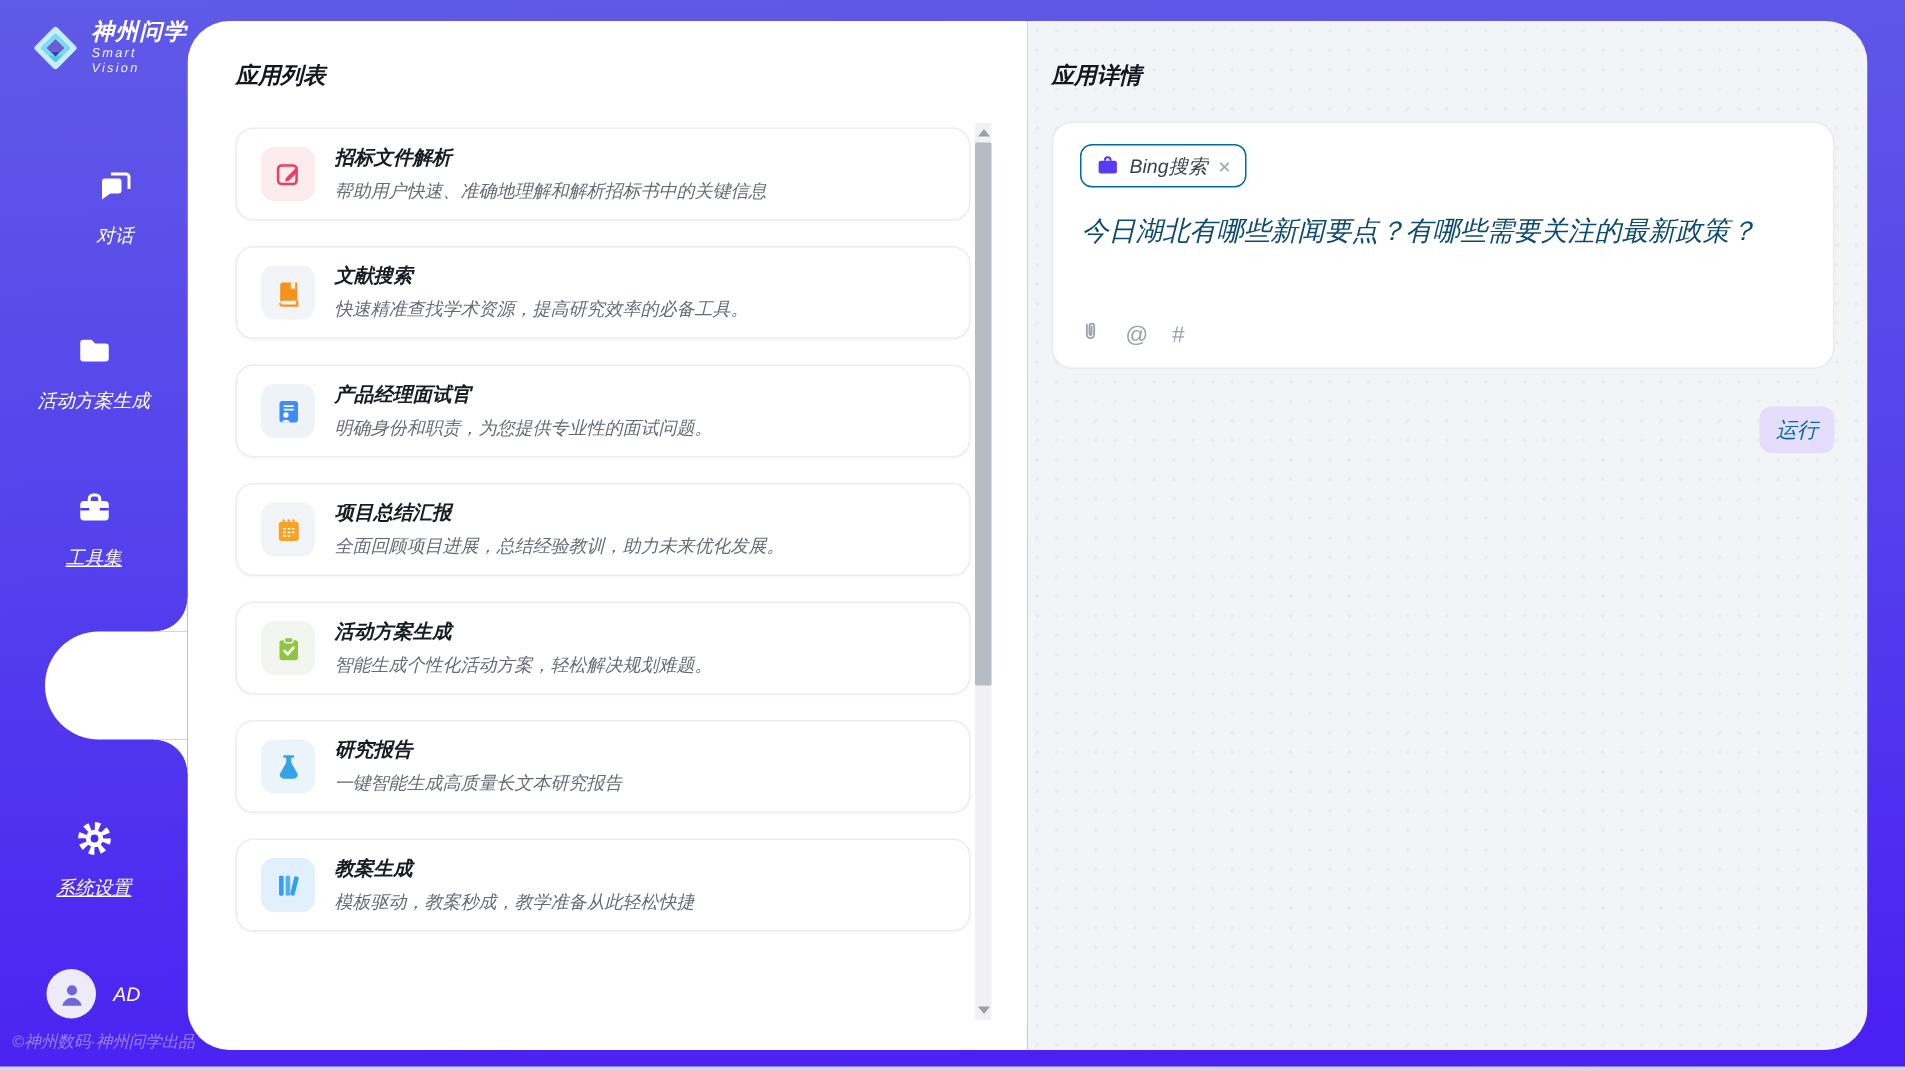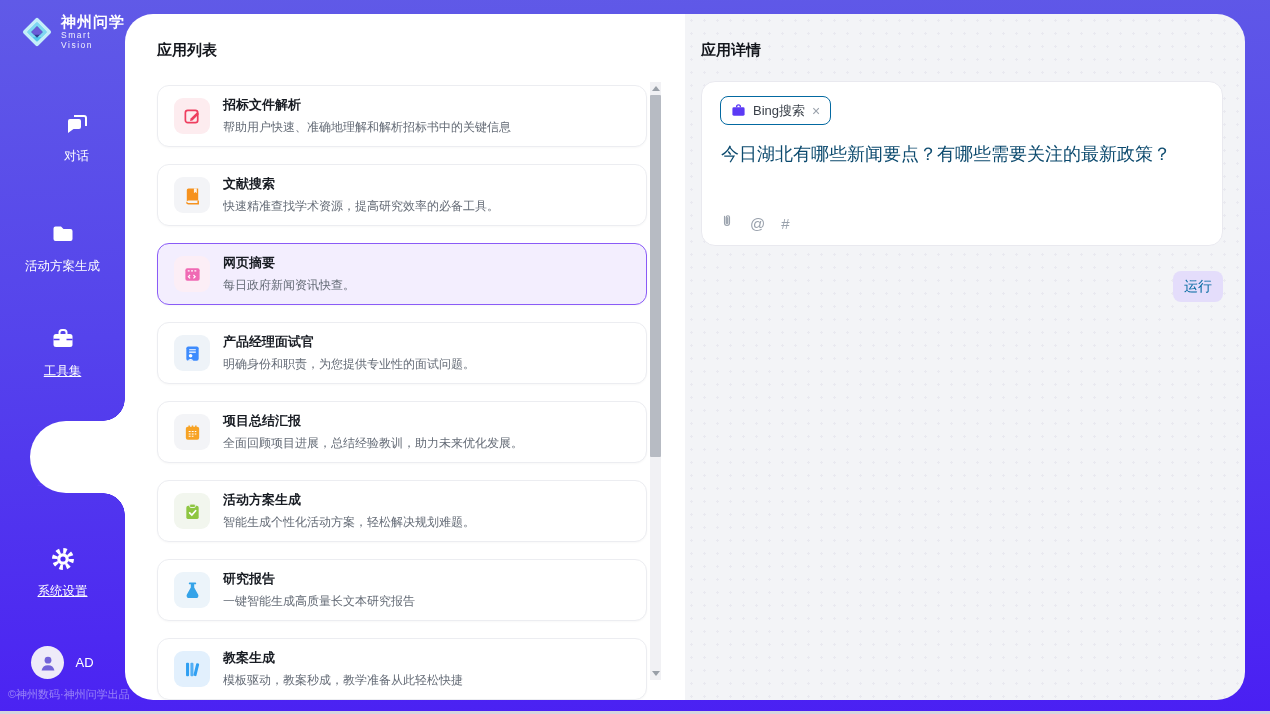--- a/index.html
+++ b/index.html
@@ -1,19 +1,19 @@
 <!DOCTYPE html>
 <html><head>
 <meta charset="utf-8">
 <style>
   * { margin:0; padding:0; box-sizing:border-box; }
   html,body { width:1270px; height:714px; }
   body { font-family:"Liberation Sans","DejaVu Sans",sans-serif; }
   .stage { position:relative; width:1270px; height:714px; overflow:hidden;
-           background:linear-gradient(178deg,#605ae7 0%, #5543ec 45%, #4a1ff3 100%); }
+           background:linear-gradient(178deg,#605ae7 0%, #5543ec 45%, #4a1ff3 100%);font-style:italic; }
 
   
   .sidebar { position:absolute; left:0; top:0; width:125px; height:714px; z-index:3; }
   .logo { position:absolute; left:20px; top:13px; display:flex; align-items:center; gap:7px; }
   .logo-diamond { width:34px; height:34px; flex:none; }
   .logo-cn { font-size:15px; font-weight:bold; color:#fff; letter-spacing:1px; line-height:17px; }
   .logo-en { font-size:8.5px; color:rgba(255,255,255,.92); letter-spacing:1.5px; }
   .nav-item { position:absolute; left:0; width:125px; display:flex; flex-direction:column;
               align-items:center; gap:7px; color:#fff; cursor:pointer; }
   .nav-item .nav-label { font-size:12.5px; }
@@ -204,33 +204,20 @@
               <path d="M4 17a1.7 1.7 0 0 0 1.7 1.7H16v-3.4" stroke="#f6921e" stroke-width="1.6"></path>
               <path d="M11.5 2.5h3v5L13 6.3l-1.5 1.2z" fill="#fff" opacity=".9"></path>
             </svg>
           </div>
           <div class="card-text">
             <div class="card-title">文献搜索</div>
             <div class="card-desc">快速精准查找学术资源，提高研究效率的必备工具。</div>
           </div>
         </div>
 
-        <div class="card selected">
-          <div class="card-icon ci-3">
-            <svg width="19" height="19" viewBox="0 0 20 20" fill="none">
-              <rect x="2.5" y="3.5" width="15" height="13" rx="2" fill="#f06ab4"></rect>
-              <path d="M5 6.3h2m1.5 0h2m1.5 0h2" stroke="#fff" stroke-width="1.3"></path>
-              <path d="M7.5 10.5l-1.8 1.8 1.8 1.8M11 10.5l1.8 1.8-1.8 1.8" stroke="#fff" stroke-width="1.3"></path>
-            </svg>
-          </div>
-          <div class="card-text">
-            <div class="card-title">网页摘要</div>
-            <div class="card-desc">每日政府新闻资讯快查。</div>
-          </div>
-        </div>
 
         <div class="card">
           <div class="card-icon ci-4">
             <svg width="19" height="19" viewBox="0 0 20 20" fill="none">
               <rect x="3.5" y="2.5" width="13" height="15" rx="2" fill="#3d8bfd"></rect>
               <path d="M6.5 6h7M6.5 8.5h7" stroke="#fff" stroke-width="1.2"></path>
               <circle cx="8" cy="12.3" r="1.9" fill="#fff"></circle>
               <path d="M5 17.5a3.4 3.4 0 0 1 6 0z" fill="#fff"></path>
             </svg>
           </div>

